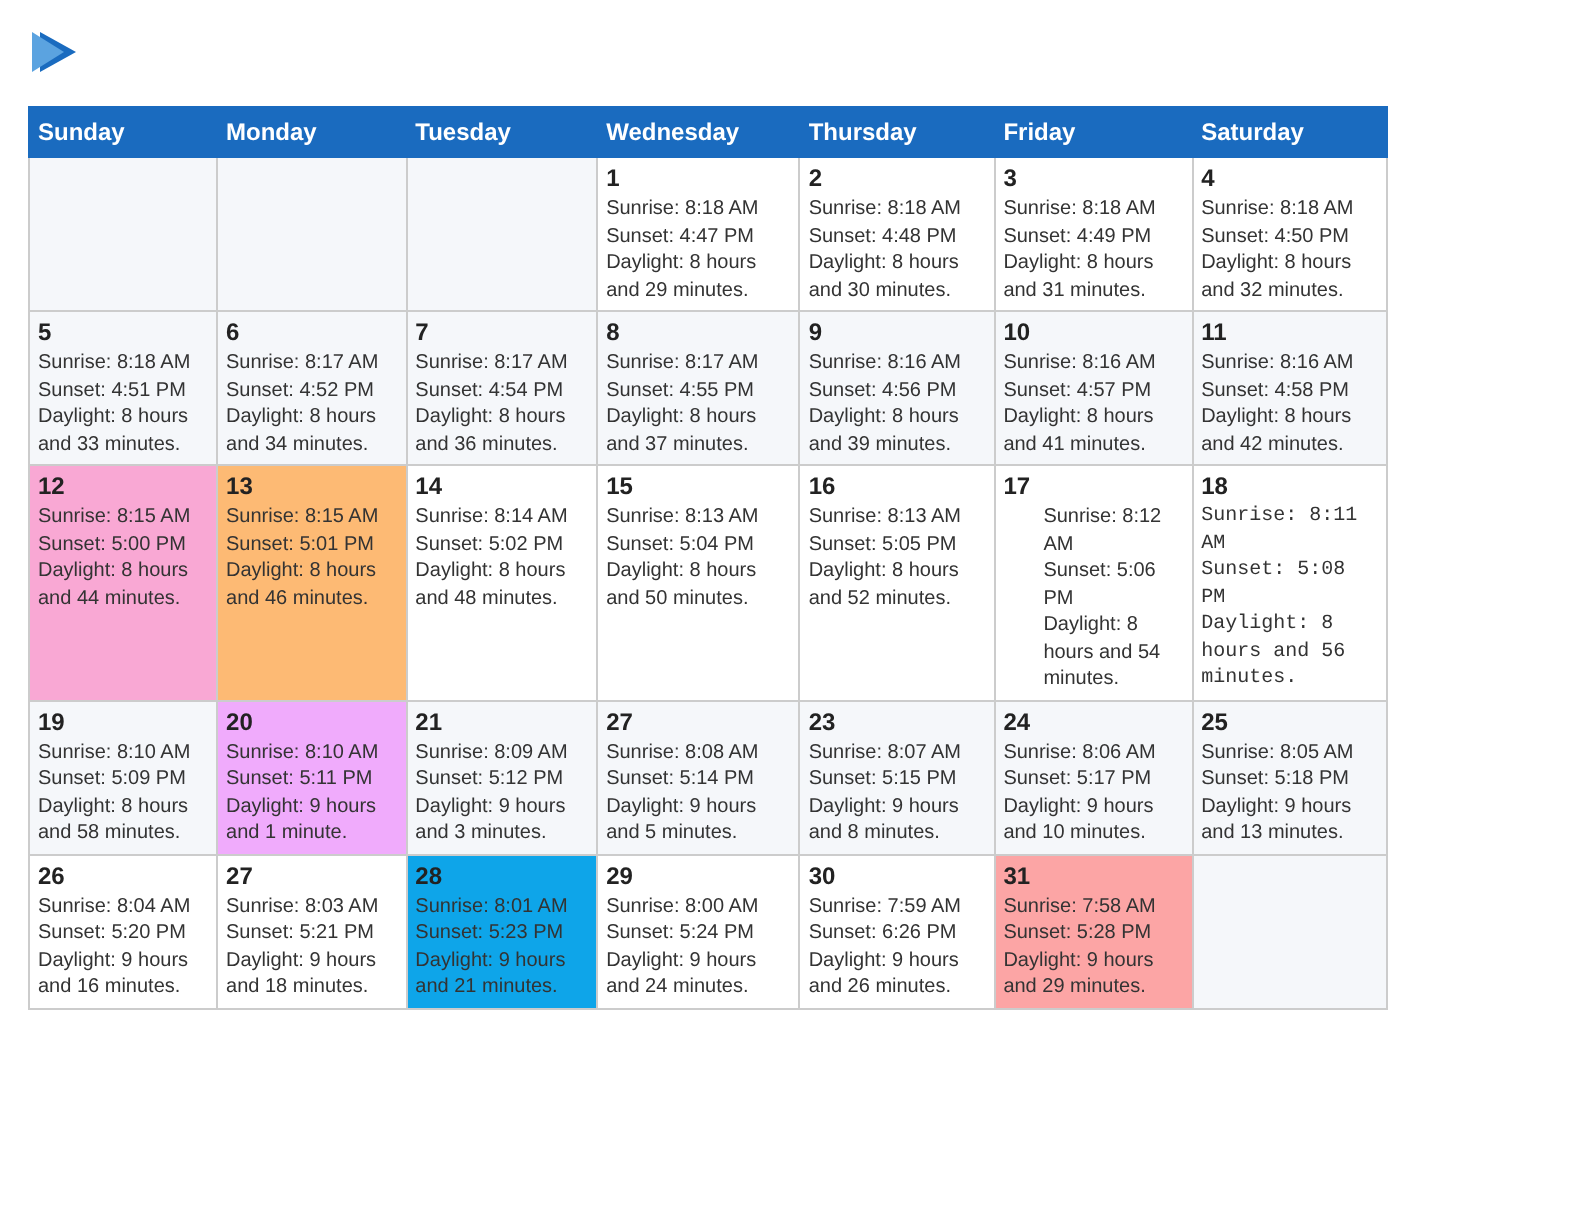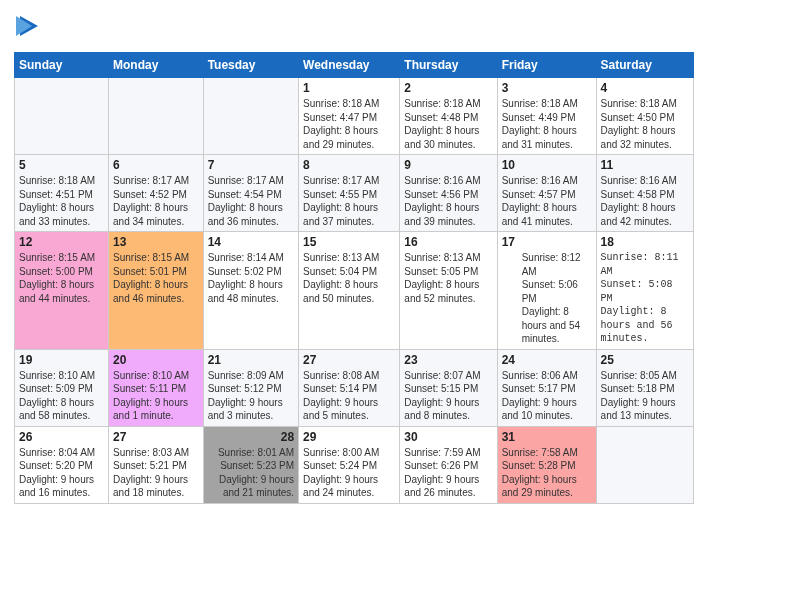--- a/index.html
+++ b/index.html
@@ -298,21 +298,21 @@
             <div class="day-info" style="white-space: pre-line;">Sunrise: 8:04 AM
 Sunset: 5:20 PM
 Daylight: 9 hours and 16 minutes.</div>
           </td>
           <td style="background: rgb(255, 255, 255);">
             <div class="day-number">27</div>
             <div class="day-info" style="white-space: pre-line;">Sunrise: 8:03 AM
 Sunset: 5:21 PM
 Daylight: 9 hours and 18 minutes.</div>
           </td>
-          <td style="background: #a3a3a3; text-align: right;">
+          <td style="background: #0ea5e9;">
             <div class="day-number">28</div>
             <div class="day-info" style="white-space: pre-line;">Sunrise: 8:01 AM
 Sunset: 5:23 PM
 Daylight: 9 hours and 21 minutes.</div>
           </td>
           <td style="background: rgb(255, 255, 255);">
             <div class="day-number">29</div>
             <div class="day-info" style="white-space: pre-line;">Sunrise: 8:00 AM
 Sunset: 5:24 PM
 Daylight: 9 hours and 24 minutes.</div>

